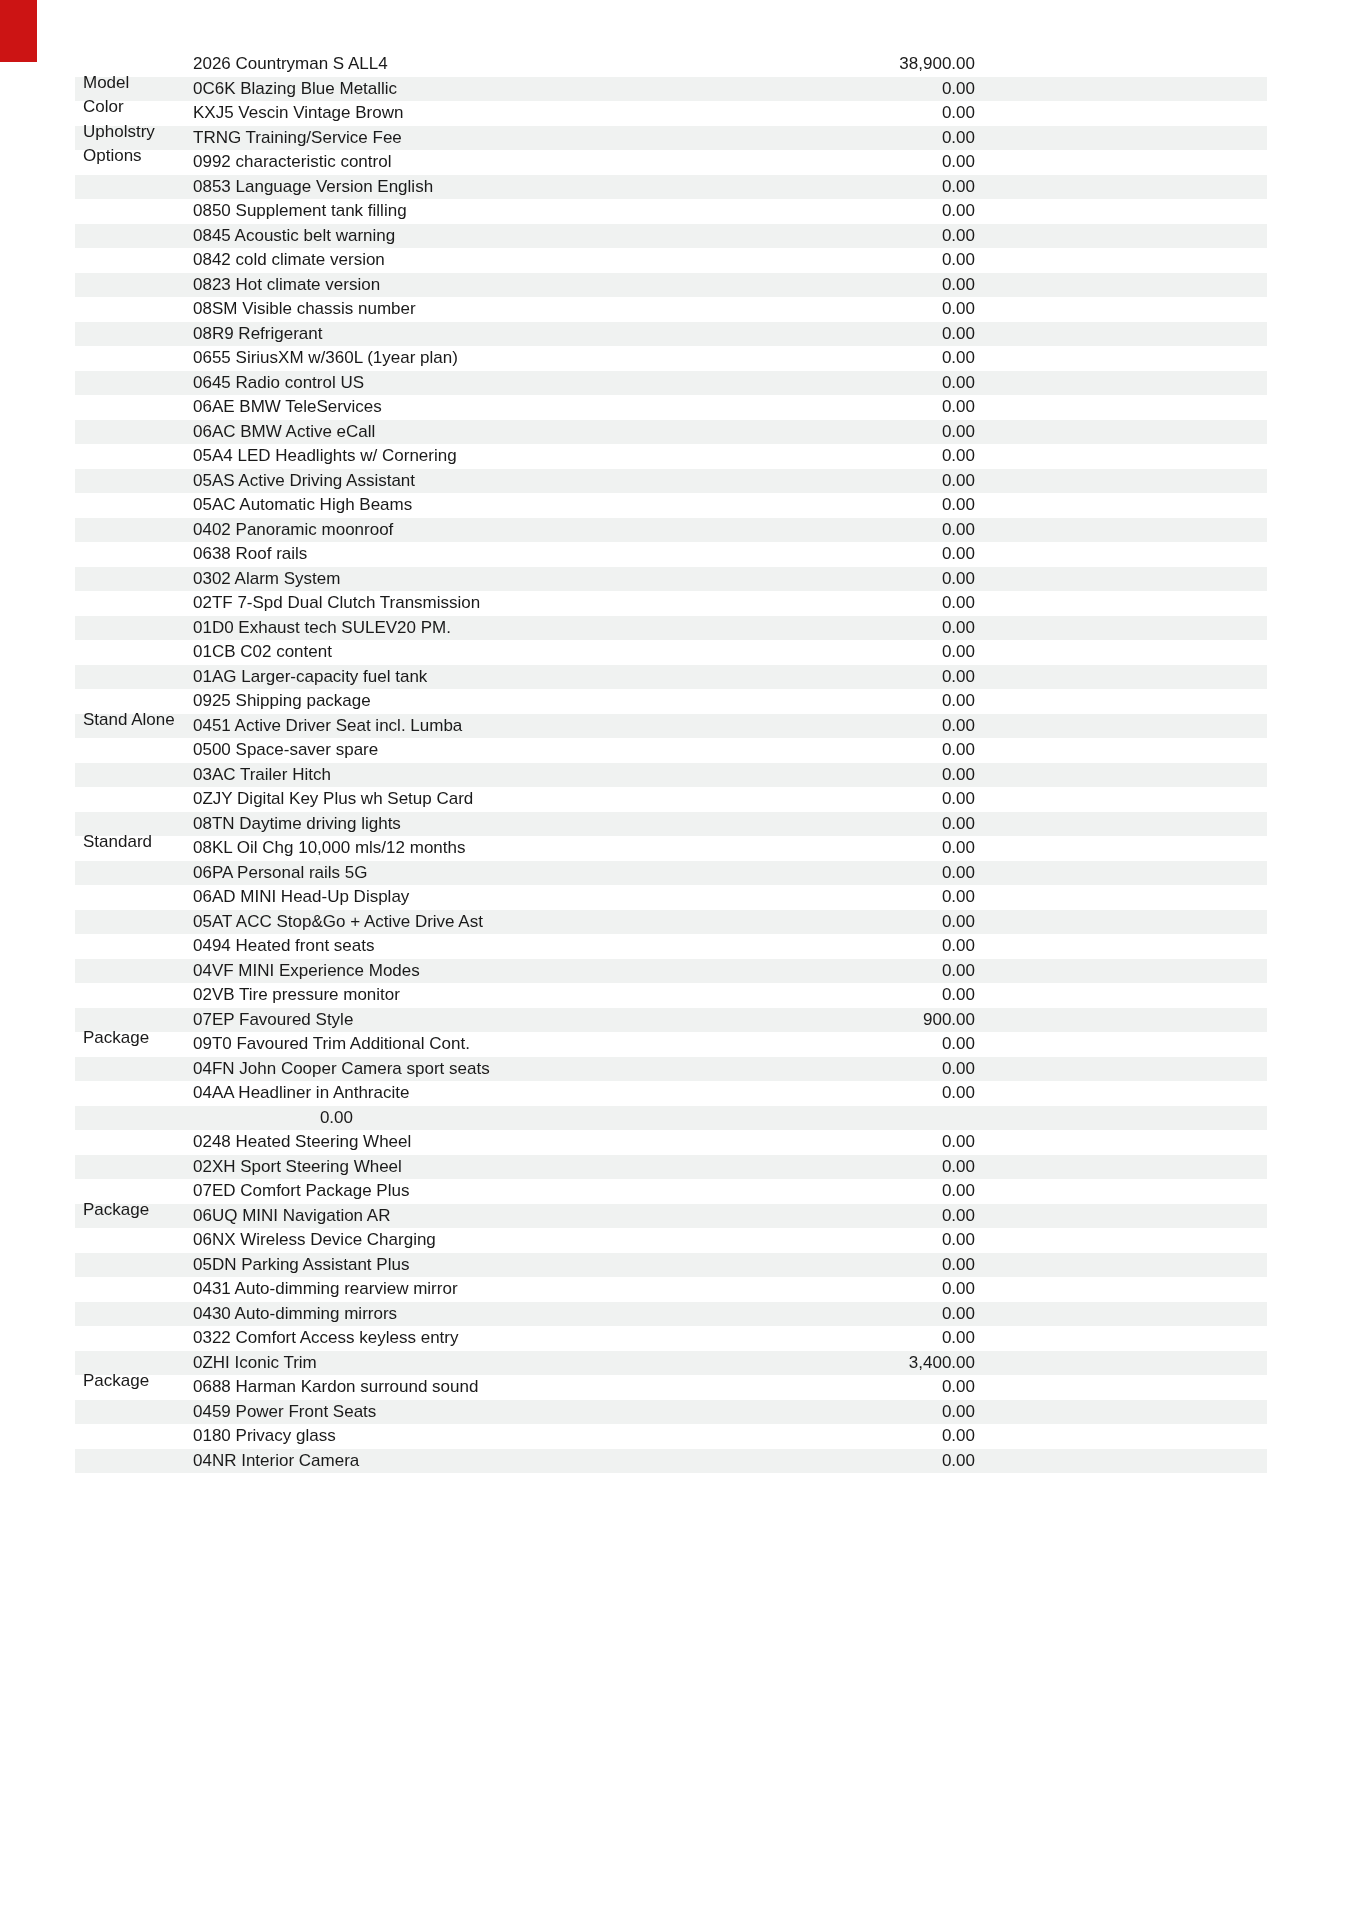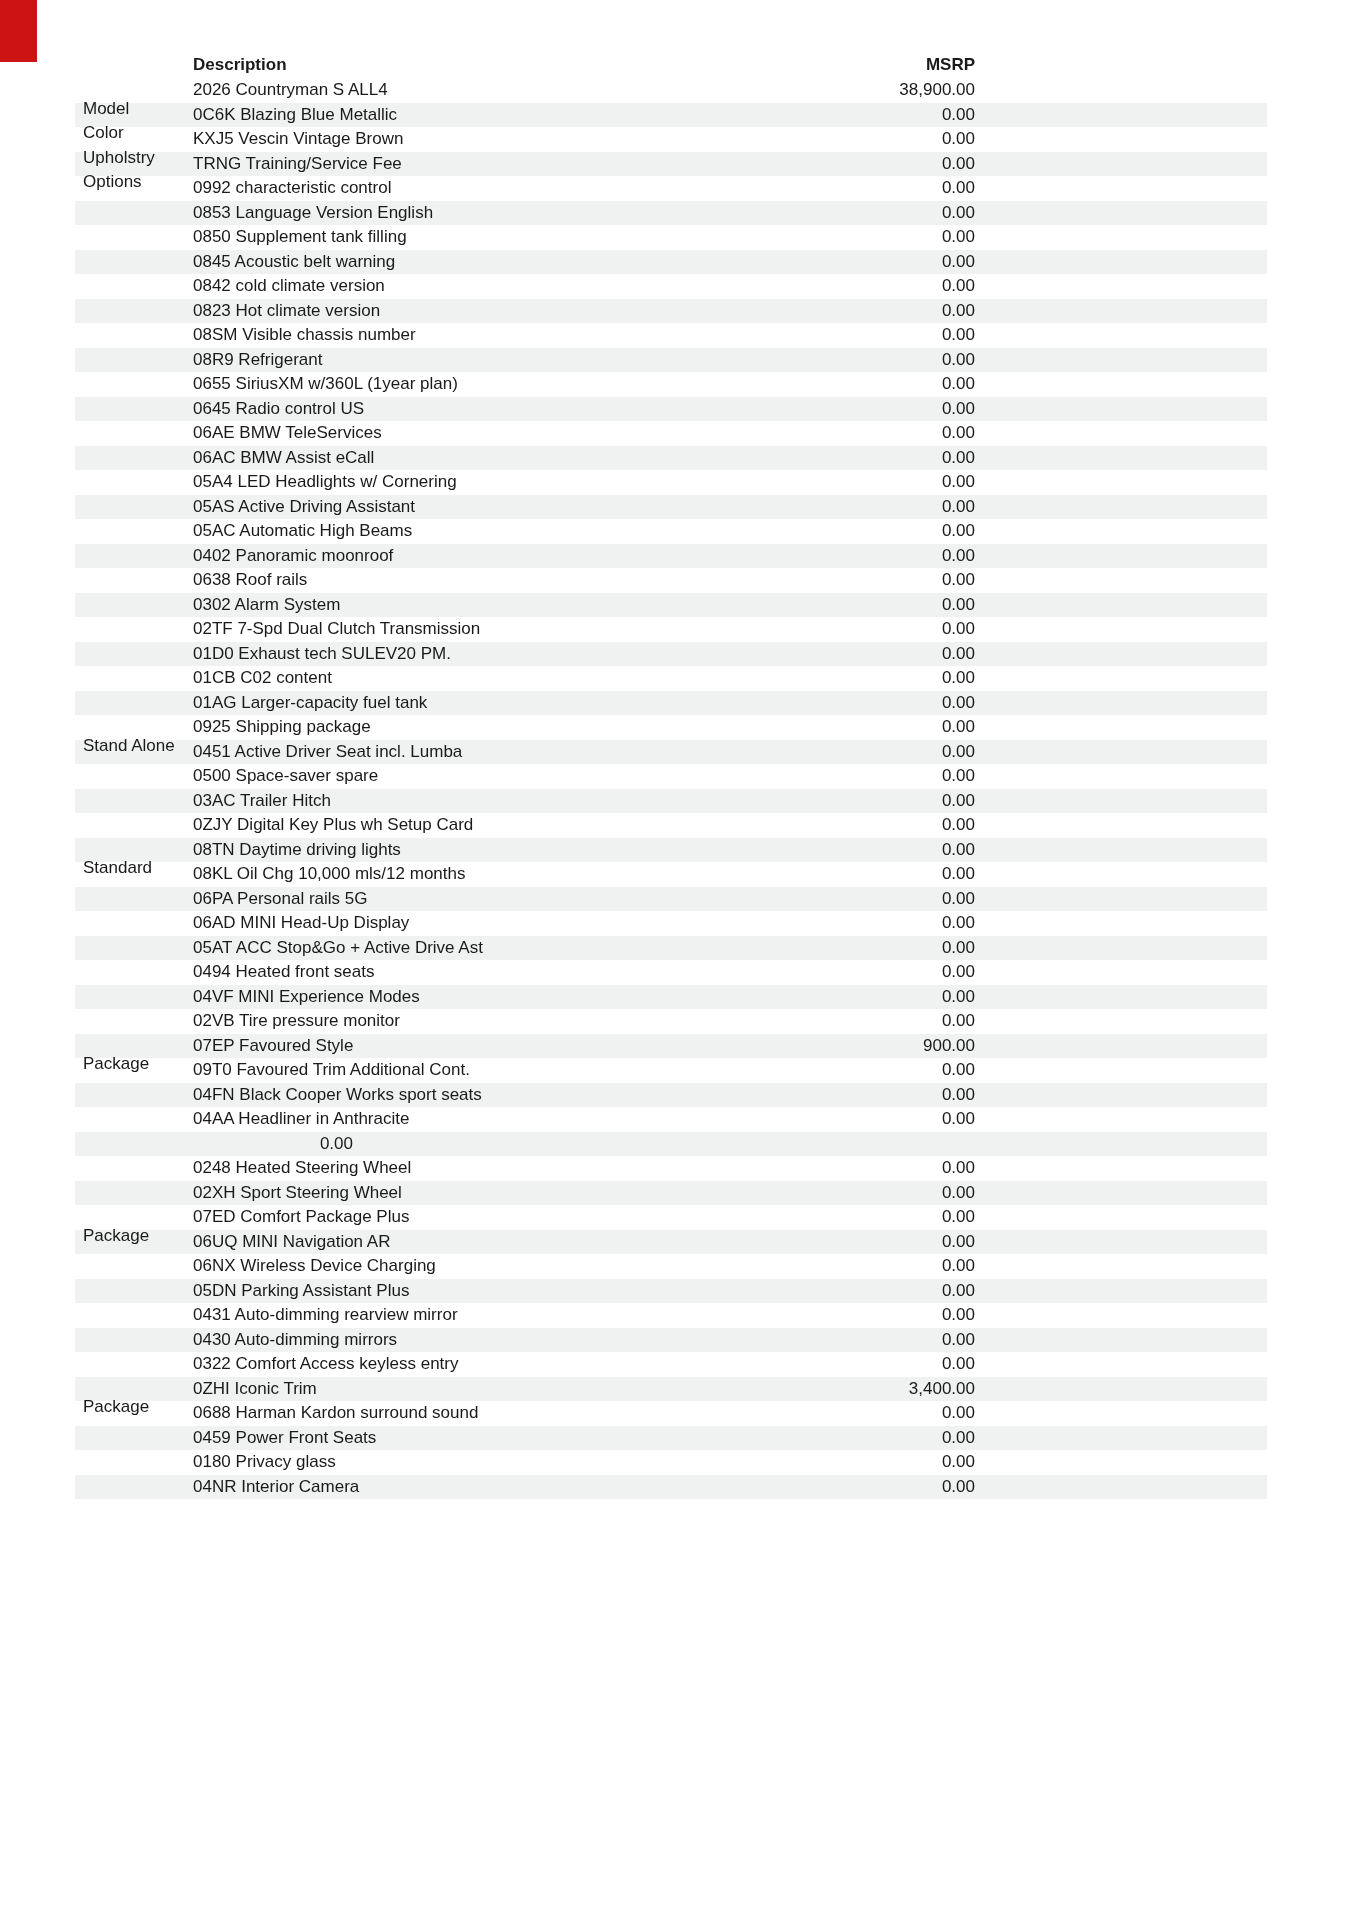--- a/index.html
+++ b/index.html
@@ -39,26 +39,20 @@
   .desc { width: 622px; white-space: nowrap; }
   .msrp { width: 160px; text-align: right; white-space: nowrap; }
   .spacer { width: 292px; }
 </style>
 </head>
 <body>
 
 <div class="corner-mark" style="background: rgb(204, 20, 20);"></div>
 
 <div class="sheet">
-  <div class="hdr-row">
-    <div class="cat"></div>
-    <div class="desc">Description</div>
-    <div class="msrp">MSRP</div>
-    <div class="spacer"></div>
-  </div>
   <div id="rows">
       <div class="row">
         <div class="cat">Model</div>
         <div class="desc">2026 Countryman S ALL4</div>
         <div class="msrp">38,900.00</div>
         <div class="spacer"></div>
       </div>
       <div class="row">
         <div class="cat">Color</div>
         <div class="desc">0C6K Blazing Blue Metallic</div>
@@ -138,21 +132,21 @@
         <div class="spacer"></div>
       </div>
       <div class="row">
         <div class="cat"></div>
         <div class="desc">06AE BMW TeleServices</div>
         <div class="msrp">0.00</div>
         <div class="spacer"></div>
       </div>
       <div class="row">
         <div class="cat"></div>
-        <div class="desc">06AC BMW Assist eCall</div>
+        <div class="desc">06AC BMW Active eCall</div>
         <div class="msrp">0.00</div>
         <div class="spacer"></div>
       </div>
       <div class="row">
         <div class="cat"></div>
         <div class="desc">05A4 LED Headlights w/ Cornering</div>
         <div class="msrp">0.00</div>
         <div class="spacer"></div>
       </div>
       <div class="row">
@@ -294,21 +288,21 @@
         <div class="spacer"></div>
       </div>
       <div class="row">
         <div class="cat"></div>
         <div class="desc">09T0 Favoured Trim Additional Cont.</div>
         <div class="msrp">0.00</div>
         <div class="spacer"></div>
       </div>
       <div class="row">
         <div class="cat"></div>
-        <div class="desc">04FN Black Cooper Works sport seats</div>
+        <div class="desc">04FN John Cooper Camera sport seats</div>
         <div class="msrp">0.00</div>
         <div class="spacer"></div>
       </div>
       <div class="row">
         <div class="cat"></div>
         <div class="desc">04AA Headliner in Anthracite</div>
         <div class="msrp">0.00</div>
         <div class="spacer"></div>
       </div>
       <div class="row">

